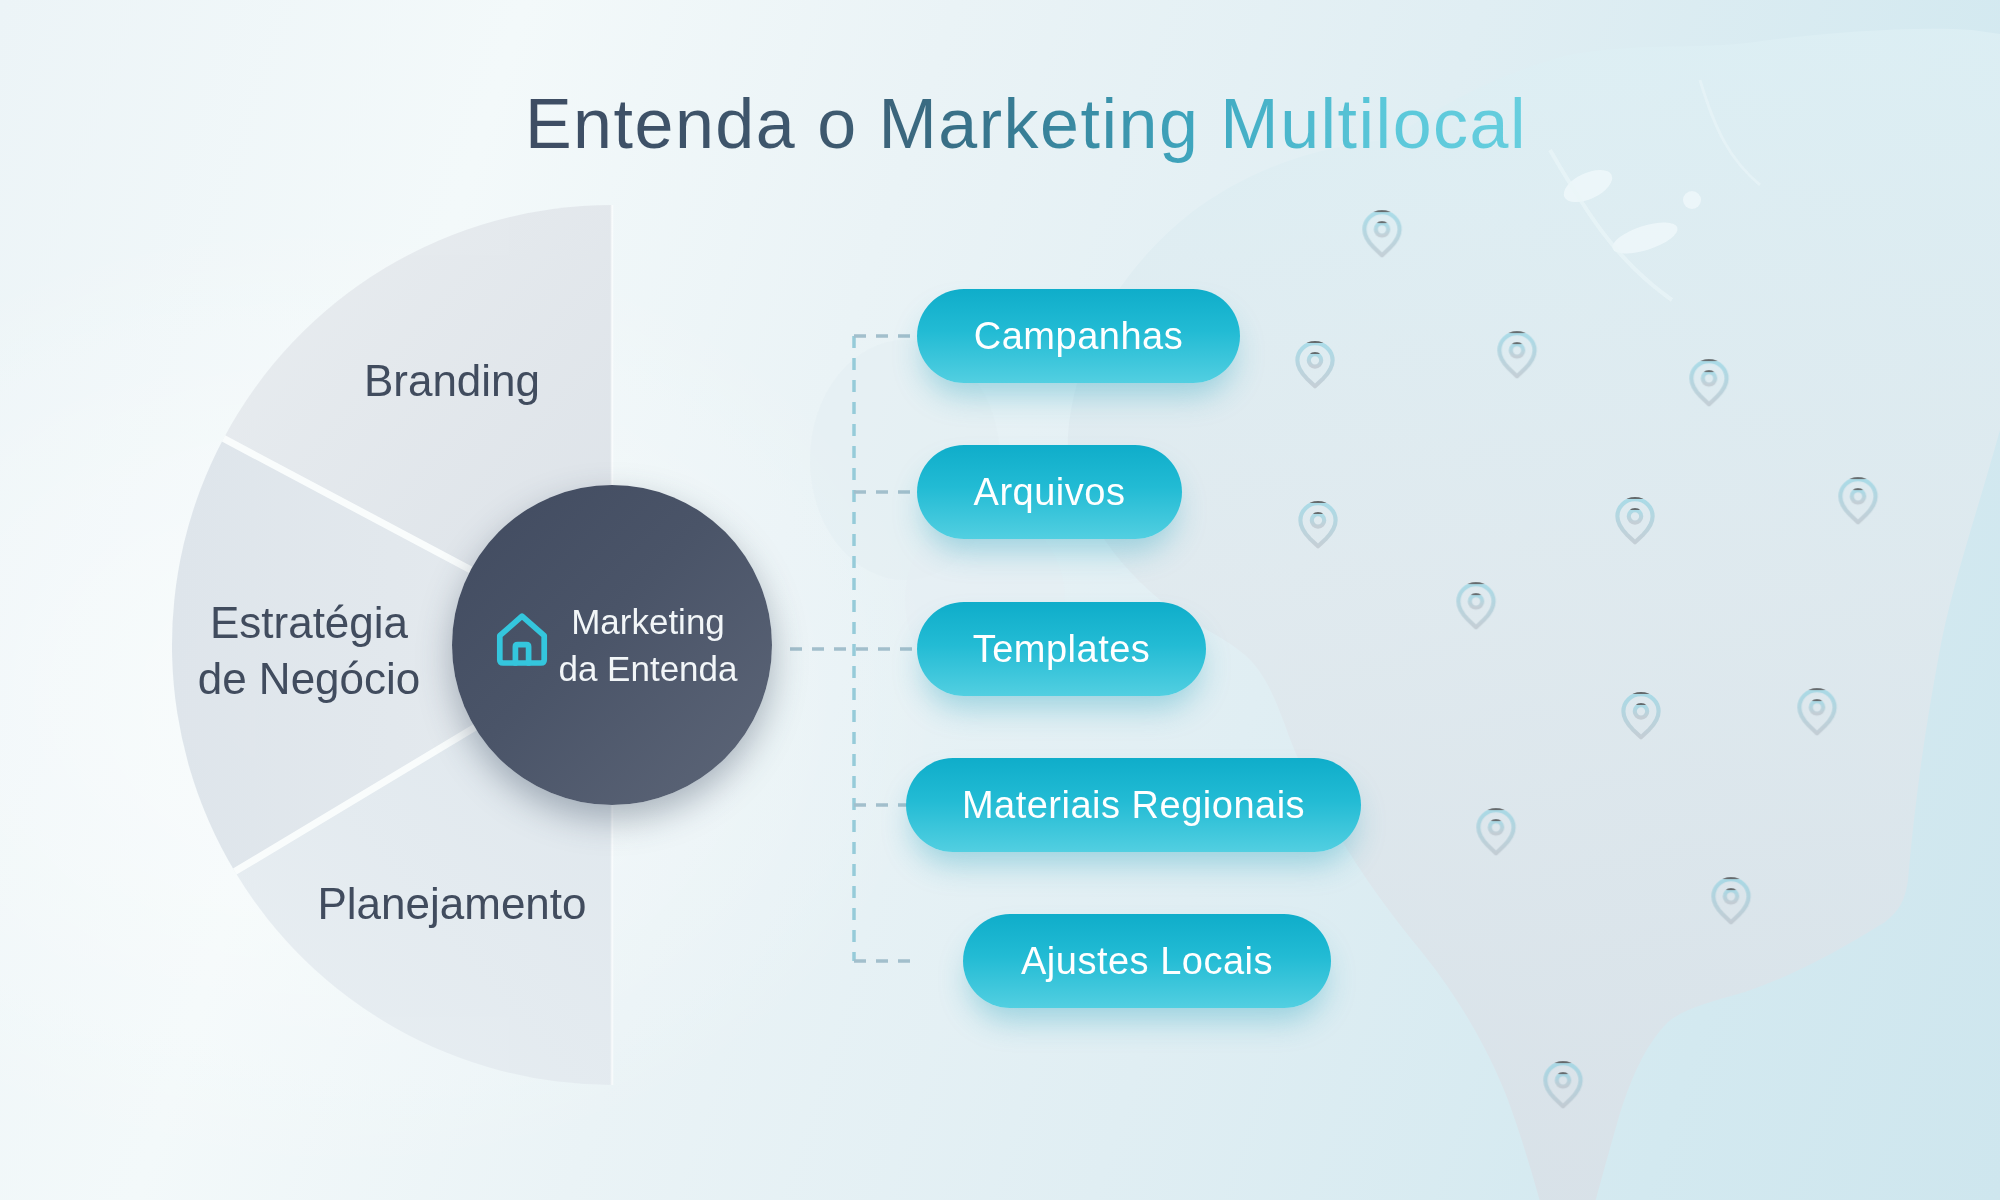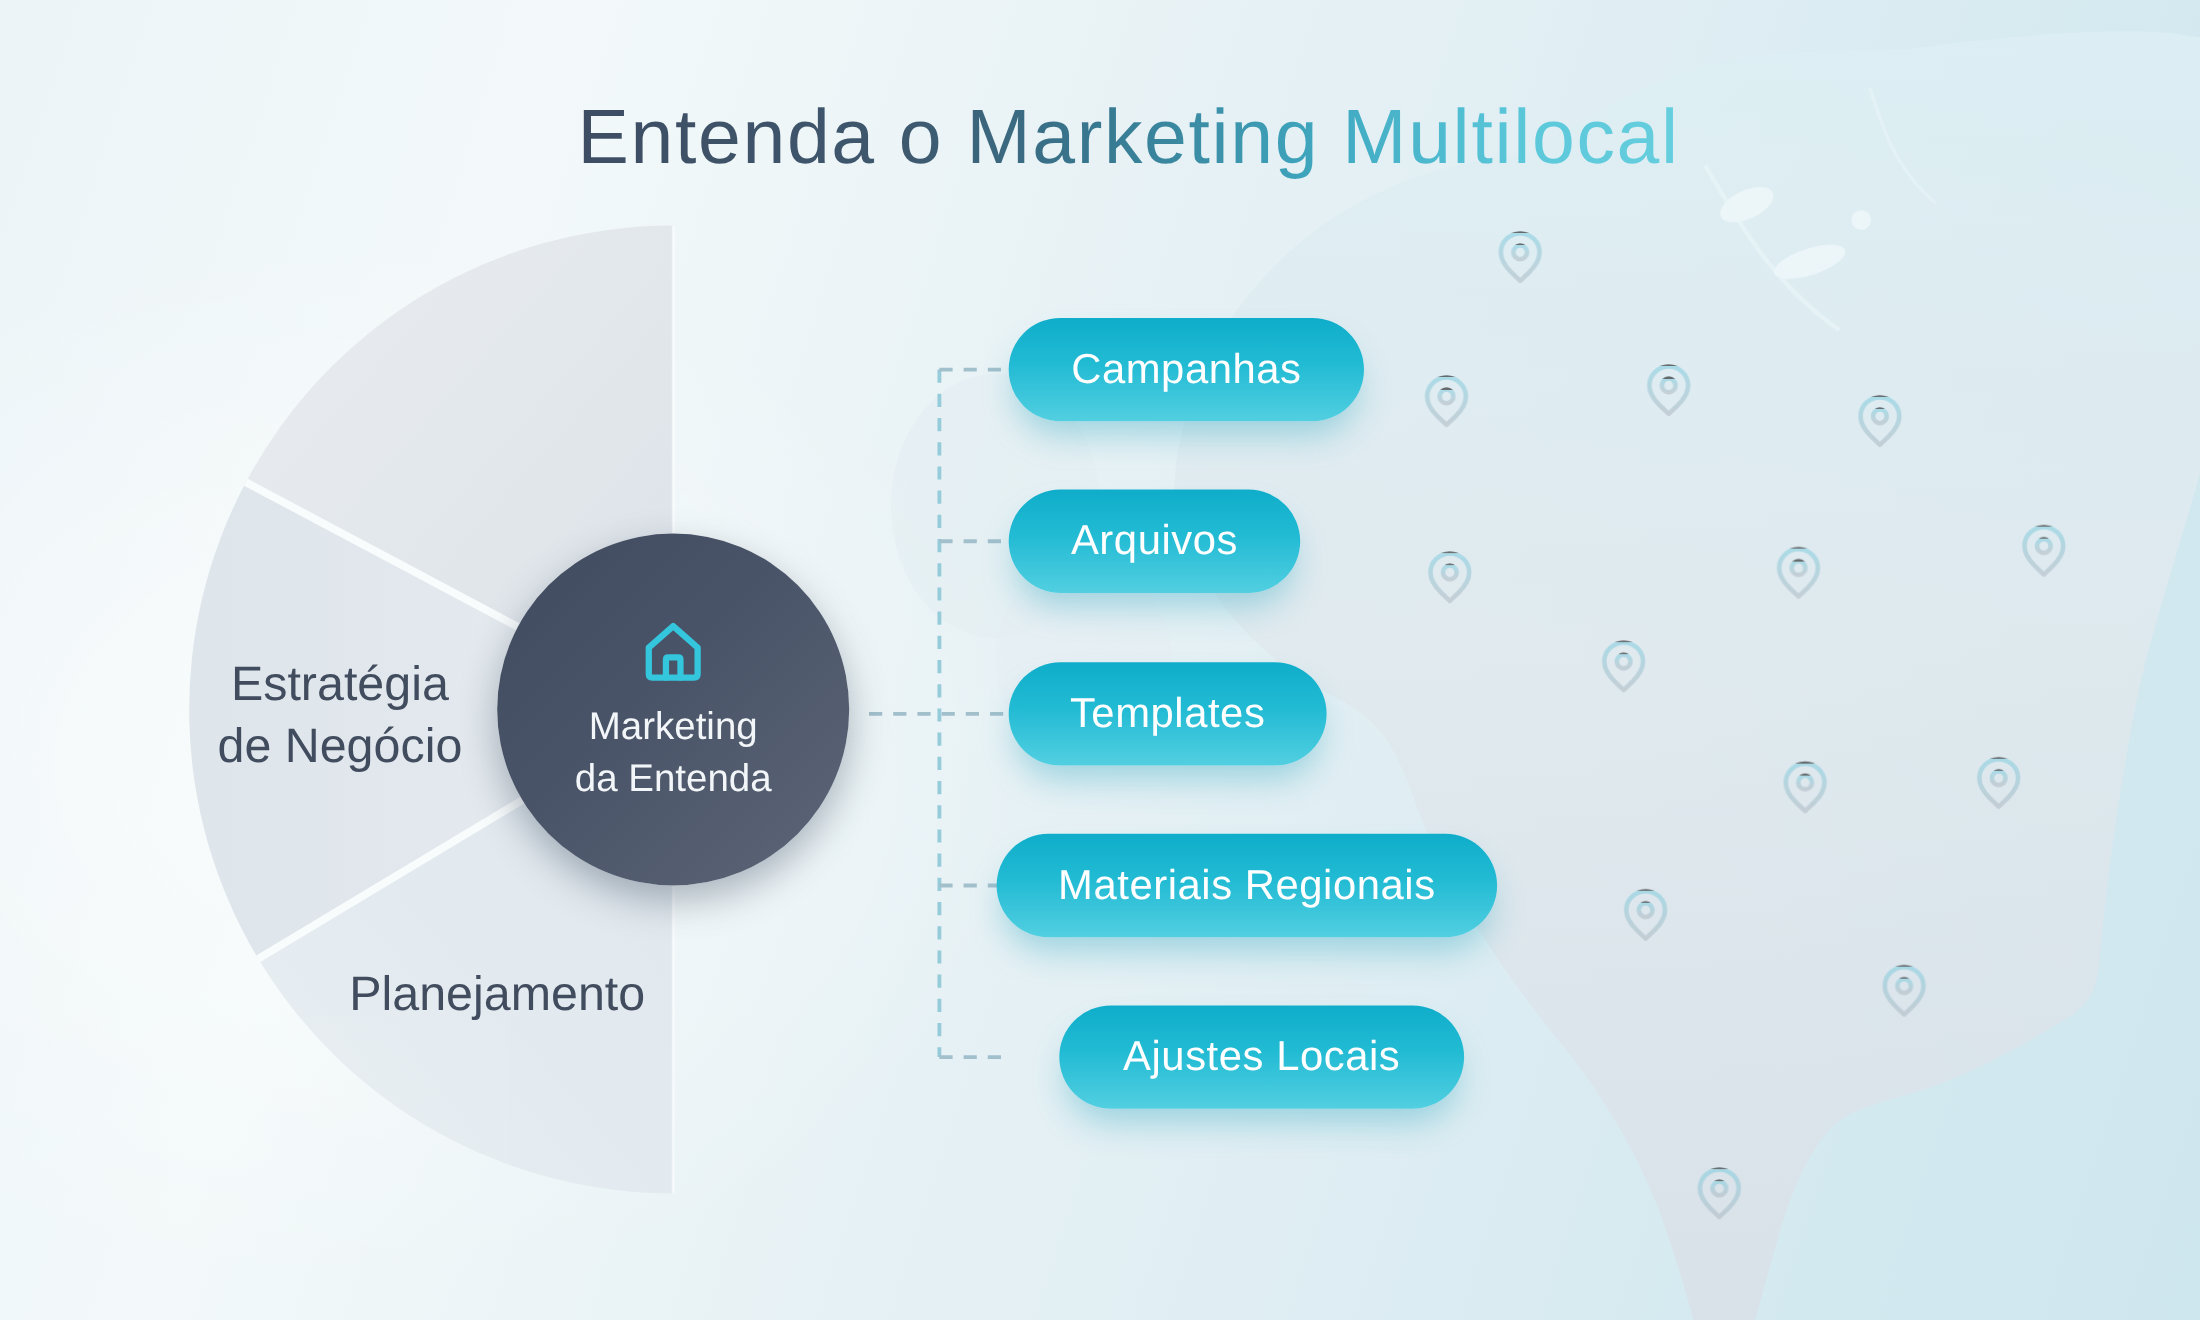--- a/index.html
+++ b/index.html
@@ -28,21 +28,21 @@
   }
   .wheel-label span{display:block;}
   .lbl-branding{left:452px;top:381px;}
   .lbl-estrategia{left:309px;top:651px;}
   .lbl-planejamento{left:452px;top:904px;}
   
   .hub{
     position:absolute;left:452px;top:485px;width:320px;height:320px;border-radius:50%;
     background:linear-gradient(135deg,#414b60 0%,#4a5468 45%,#5d6678 100%);
     box-shadow:0 14px 34px rgba(54,70,92,.38);
-    display:flex;flex-direction:column;align-items:center;justify-content:center;
+    display:flex;flex-direction:row;align-items:center;justify-content:center;
   }
   .hub .home-ic{width:72px;height:66px;margin-bottom:12px;position:static;}
   .hub-text{font-size:35px;line-height:1.35;color:#f2f6f8;text-align:center;}
   .hub-text span{display:block;}
   
   .pill{
     position:absolute;height:94px;border-radius:47px;
     background:linear-gradient(180deg,#0fadca 0%,#22bbd4 45%,#52cfe1 100%);
     box-shadow:0 18px 30px -6px rgba(38,164,190,.38);
     display:flex;align-items:center;justify-content:center;
@@ -151,20 +151,24 @@
       <line x1="854" y1="336" x2="854" y2="961" stroke="#96cbd9"></line>
       <line x1="854" y1="336" x2="917" y2="336" stroke="#a2bfcc"></line>
       <line x1="854" y1="492" x2="917" y2="492" stroke="#a2bfcc"></line>
       <line x1="854" y1="805" x2="917" y2="805" stroke="#a2bfcc"></line>
       <line x1="854" y1="961" x2="917" y2="961" stroke="#a2bfcc"></line>
     </g>
   </svg>
 
   <h1 class="title">Entenda o Marketing Multilocal</h1>
 
+  <div class="wheel-label lbl-branding">
+    <span>Branding</span>
+    <span></span>
+  </div>
   <div class="wheel-label lbl-estrategia">
     <span>Estratégia</span>
     <span>de Negócio</span>
   </div>
   <div class="wheel-label lbl-planejamento">
     <span>Planejamento</span>
     <span></span>
   </div>
 
   <div class="hub">

